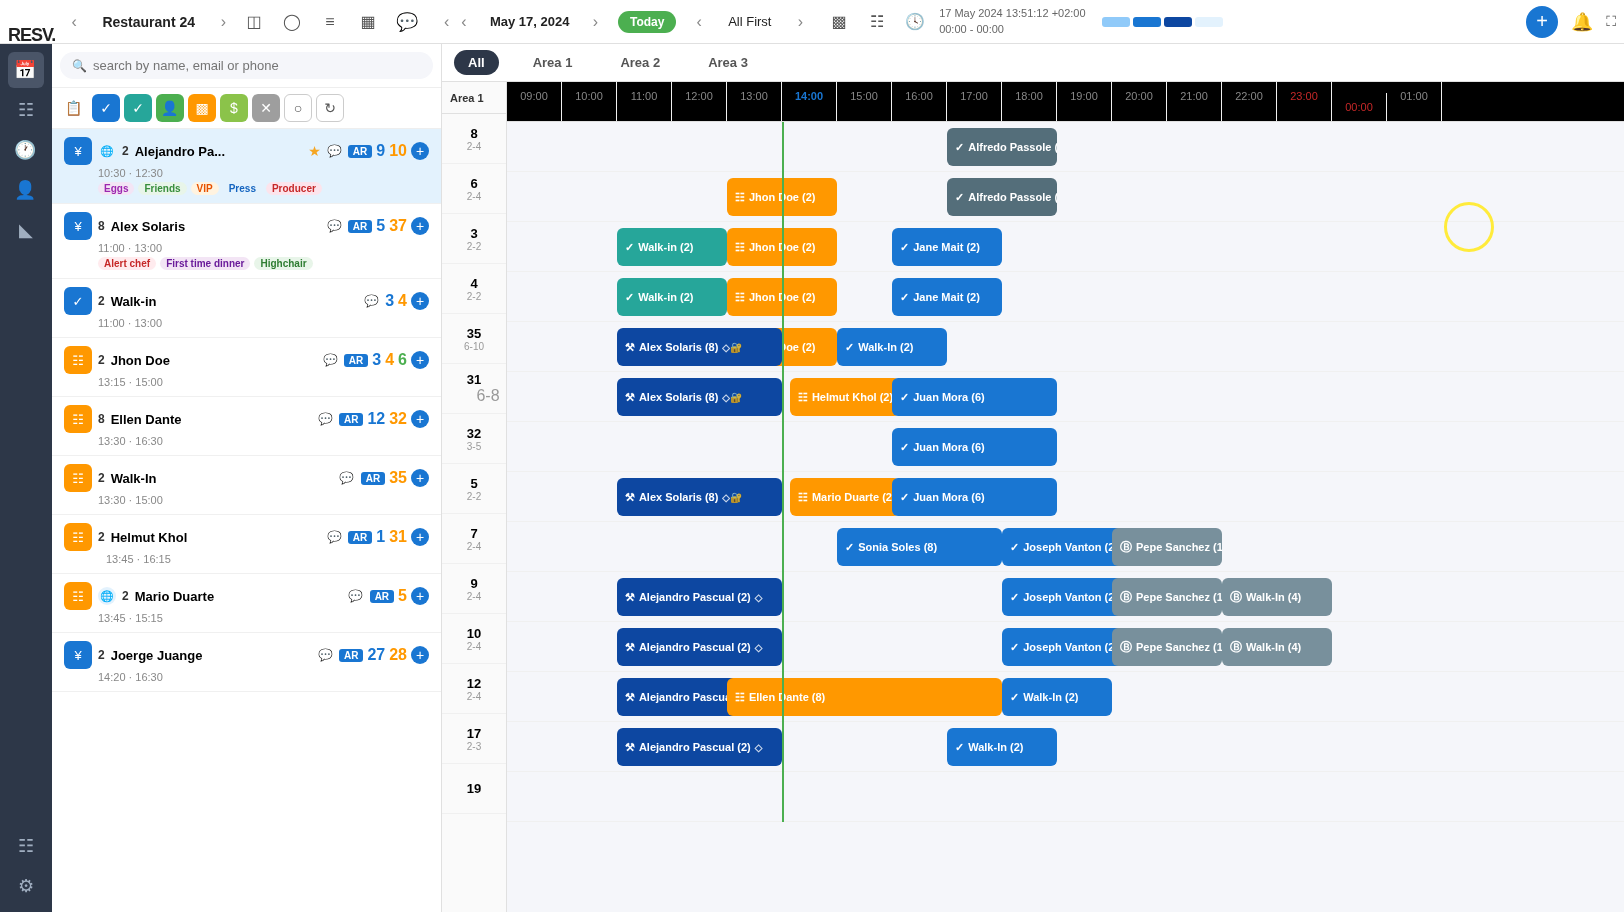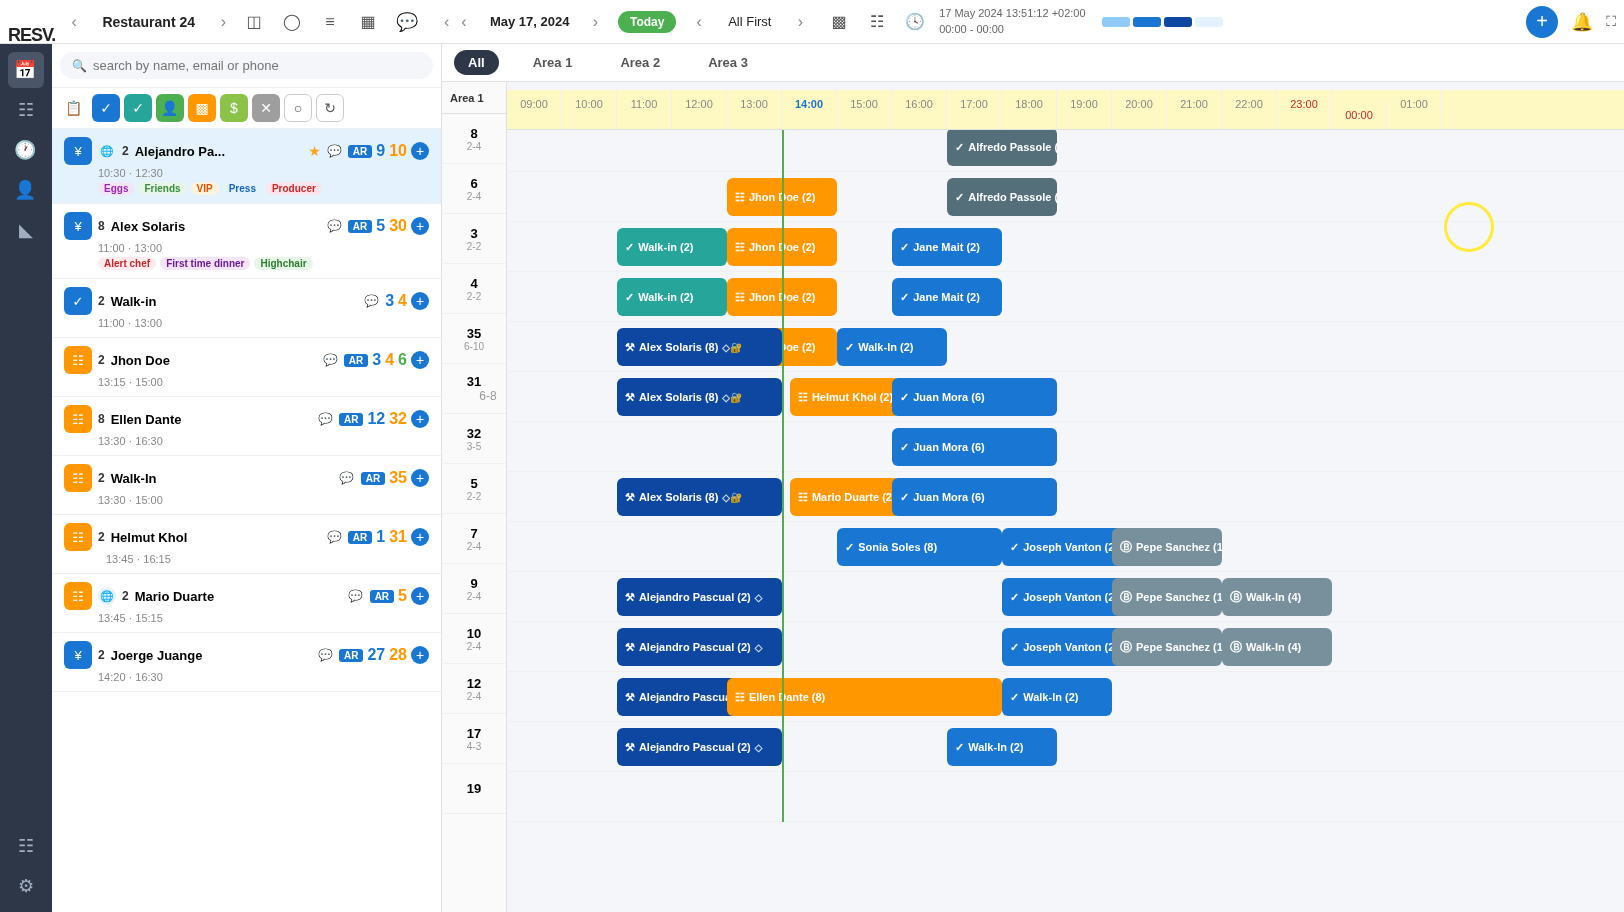--- a/index.html
+++ b/index.html
@@ -82,21 +82,21 @@
     .res-note { font-size: 11px; color: #1976D2; font-style: italic; }
     .res-note.green { color: #388e3c; }
 
     
     .timeline-area { flex: 1; display: flex; flex-direction: column; overflow: hidden; }
     .area-tab { padding: 5px 14px; border-radius: 16px; font-size: 13px; font-weight: 600; cursor: pointer; border: none; }
     .area-tab.active { background: #2d3748; color: #fff; }
     .area-tab.inactive { background: none; color: #555; }
 
     .timeline-scroll { flex: 1; overflow-x: auto; overflow-y: auto; position: relative; }
-    .timeline-header { display: flex; position: sticky; top: 8px; background: #fef9c3; z-index: 10; border-bottom: 1px solid #e0e0e0; }
+    .timeline-header { display: flex; position: sticky; top: 0; background: #000000; z-index: 10; border-bottom: 1px solid #e0e0e0; }
     .time-cell { min-width: 55px; text-align: center; font-size: 11px; color: #888; padding: 8px 0; border-right: 1px solid #f0f0f0; flex-shrink: 0; }
     .time-cell.current { color: #1976D2; font-weight: 700; }
 
     .res-block {
       position: absolute; border-radius: 6px; height: 38px; display: flex; align-items: center;
       padding: 4px 8px; font-size: 11px; font-weight: 600; color: #fff; cursor: pointer;
       overflow: hidden; white-space: nowrap; gap: 4px;
     }
     .res-block.blue { background: #1976D2; }
     .res-block.orange { background: #FF9800; }
@@ -234,21 +234,21 @@
 
       <div class="res-item">
         <div class="res-header">
           <div class="res-icon blue-bg">¥</div>
           <span style="font-weight:700;font-size:12px;color:#333;">8</span>
           <span class="res-name">Alex Solaris</span>
           <span style="color:#888;font-size:12px;">💬</span>
           <div class="res-ar">
             <span class="ar-box">AR</span>
             <span class="ar-num">5</span>
-            <span class="ar-num orange">30</span>
+            <span class="ar-num orange">37</span>
             <div class="plus-icon">+</div>
           </div>
         </div>
         <div style="font-size:11px;color:#888;margin-left:34px;">11:00 · 13:00</div>
         <div class="res-badges" style="margin-left:34px;">
           <span class="badge alert">Alert chef</span>
           <span class="badge firstdinner">First time dinner</span>
           <span class="badge highchair">Highchair</span>
         </div>
       </div>
@@ -397,21 +397,21 @@
         <div style="height:50px;border-bottom:1px solid #f0f0f0;display:flex;flex-direction:column;align-items:center;justify-content:center;">
             <span style="font-weight:700;font-size:13px;">4</span>
             <span style="font-size:10px;color:#999;">2-2</span>
           </div>
         <div style="height:50px;border-bottom:1px solid #f0f0f0;display:flex;flex-direction:column;align-items:center;justify-content:center;">
             <span style="font-weight:700;font-size:13px;">35</span>
             <span style="font-size:10px;color:#999;">6-10</span>
           </div>
         <div style="height:50px;border-bottom:1px solid #f0f0f0;display:flex;flex-direction:column;align-items:center;justify-content:center;">
             <span style="font-weight:700;font-size:13px;">31</span>
-            <span style="font-size:12px;color:#999;padding-left:28px;">6-8</span>
+            <span style="font-size:16px;color:#999;padding-left:28px;">6-8</span>
           </div>
         <div style="height:50px;border-bottom:1px solid #f0f0f0;display:flex;flex-direction:column;align-items:center;justify-content:center;">
             <span style="font-weight:700;font-size:13px;">32</span>
             <span style="font-size:10px;color:#999;">3-5</span>
           </div>
         <div style="height:50px;border-bottom:1px solid #f0f0f0;display:flex;flex-direction:column;align-items:center;justify-content:center;">
             <span style="font-weight:700;font-size:13px;">5</span>
             <span style="font-size:10px;color:#999;">2-2</span>
           </div>
         <div style="height:50px;border-bottom:1px solid #f0f0f0;display:flex;flex-direction:column;align-items:center;justify-content:center;">
@@ -425,21 +425,21 @@
         <div style="height:50px;border-bottom:1px solid #f0f0f0;display:flex;flex-direction:column;align-items:center;justify-content:center;">
             <span style="font-weight:700;font-size:13px;">10</span>
             <span style="font-size:10px;color:#999;">2-4</span>
           </div>
         <div style="height:50px;border-bottom:1px solid #f0f0f0;display:flex;flex-direction:column;align-items:center;justify-content:center;">
             <span style="font-weight:700;font-size:13px;">12</span>
             <span style="font-size:10px;color:#999;">2-4</span>
           </div>
         <div style="height:50px;border-bottom:1px solid #f0f0f0;display:flex;flex-direction:column;align-items:center;justify-content:center;">
             <span style="font-weight:700;font-size:13px;">17</span>
-            <span style="font-size:10px;color:#999;">4-3</span>
+            <span style="font-size:10px;color:#999;">2-3</span>
           </div>
         <div style="height:50px;border-bottom:1px solid #f0f0f0;display:flex;flex-direction:column;align-items:center;justify-content:center;">
             <span style="font-weight:700;font-size:13px;">19</span>
             <span style="font-size:10px;color:#999;"></span>
           </div>
       </div>
 
       <div class="timeline-scroll" style="position:relative;">
 
         <div class="timeline-header" style="min-width:935px;">

